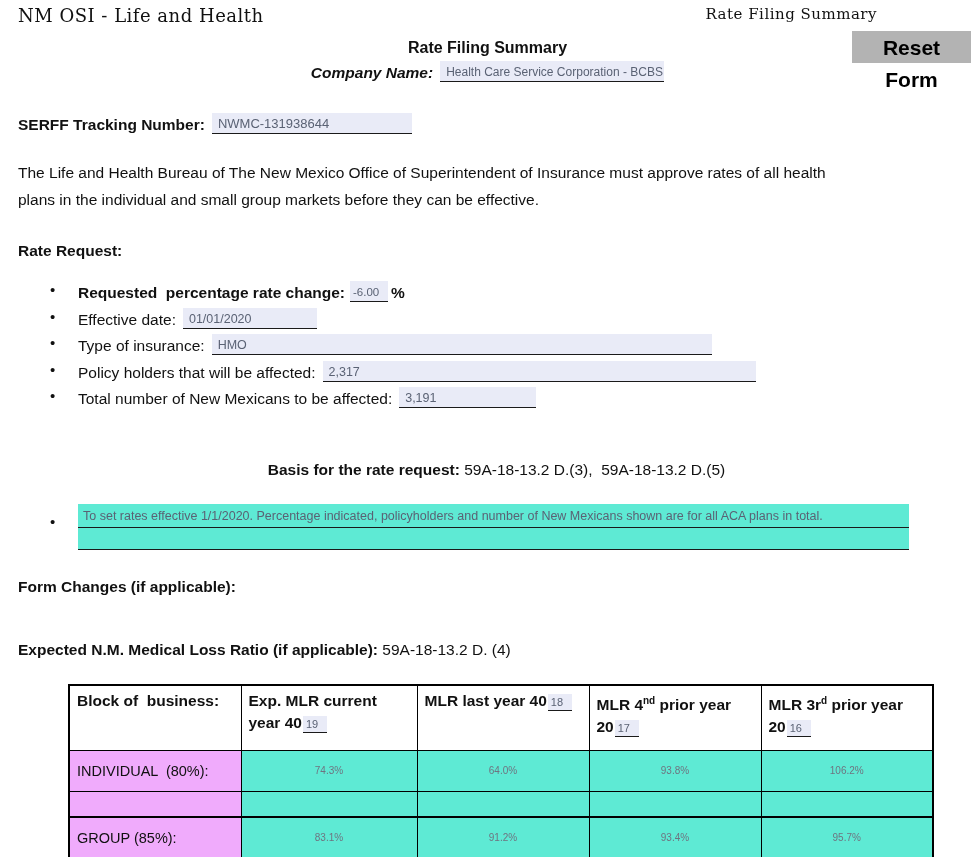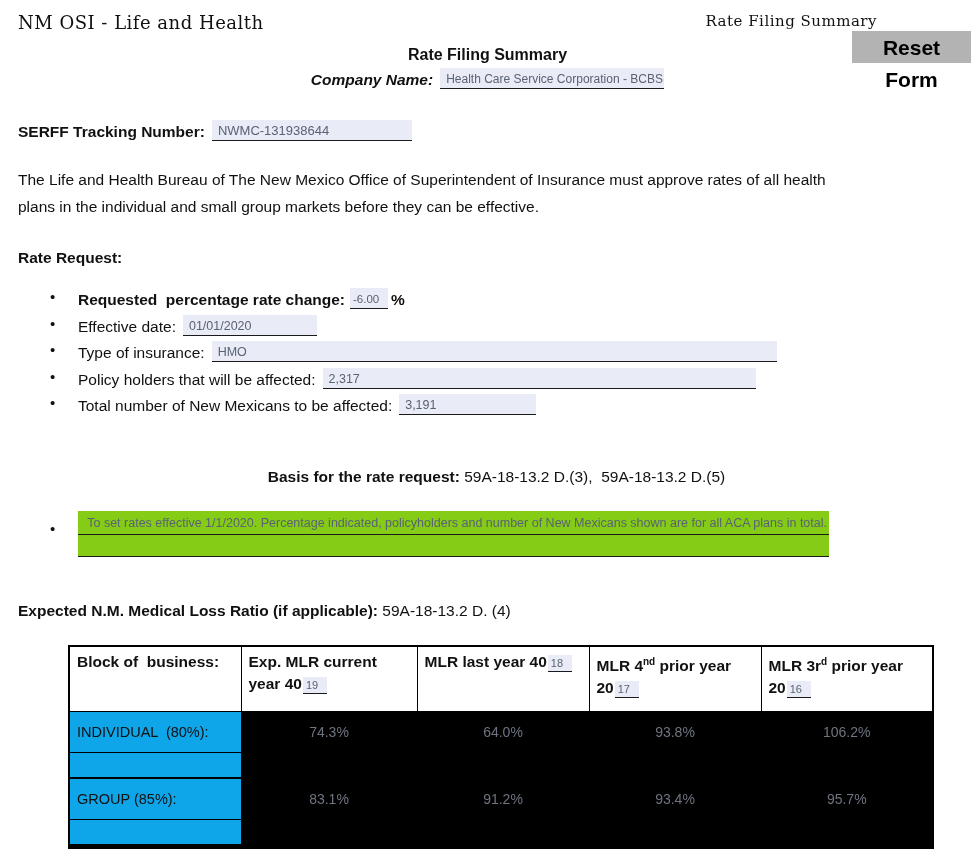--- a/index.html
+++ b/index.html
@@ -6,21 +6,21 @@
   html, body { margin: 0; padding: 0; background: #fff; }
   body {
     width: 975px; height: 857px;
     font-family: "Liberation Sans", sans-serif;
     color: #111;
     overflow: hidden;
   }
   .page { position: relative; width: 975px; height: 857px; }
 
   
-  .topbar { display: flex; justify-content: space-between; padding: 12px 98px 0 18px; }
+  .topbar { display: flex; justify-content: space-between; padding: 5px 98px 0 18px; }
   .script-head { font-family: "DejaVu Serif", serif; letter-spacing: 0.5px; }
   .head-left  { font-size: 18px; }
   .head-right { font-size: 15px; }
 
   .reset-btn {
     position: absolute; left: 852px; top: 31px; width: 119px; height: 32px;
     background: #b3b3b3; border: none;
     font-family: "Liberation Sans", sans-serif;
     font-weight: bold; font-size: 21px; color: #000;
     text-align: center; line-height: 32px; cursor: pointer;
@@ -41,21 +41,21 @@
     border-bottom: 1px solid #1a1a1a;
     color: #5a6274; font-size: 12.5px; font-weight: normal; font-style: normal;
     text-align: left; vertical-align: bottom;
     padding: 4px 0 2px 6px; line-height: 14px; height: 21px;
     white-space: nowrap; overflow: hidden;
   }
   .f-company { width: 224px; margin-left: 7px; font-size: 12px; }
   .f-serff   { width: 200px; margin-left: 7px; font-size: 13px; }
   .f-pct     { width: 38px;  margin-left: 5px; padding-left: 3px; font-size: 11.5px; }
   .f-date    { width: 134px; margin-left: 7px; }
-  .f-type    { width: 565px; margin-left: 7px; }
+  .f-type    { width: 500px; margin-left: 7px; }
   .f-policy  { width: 433px; margin-left: 7px; }
   .f-total   { width: 137px; margin-left: 7px; }
 
   
   .cb {
     position: relative; display: inline-block; width: 13px; height: 13px;
     border: 2px solid #23232e; border-radius: 2px; background: #fff;
     box-shadow: inset -2px 2px 0 rgba(130,130,160,0.45);
     flex: 0 0 auto;
   }
@@ -78,21 +78,21 @@
   
   .rr-list { margin-top: 21px; }
   .rr-item { position: relative; padding-left: 78px; min-height: 26.5px; font-size: 15.5px; }
   .bullet { position: absolute; left: 50px; top: 0; font-size: 15px; }
   .lbl-bold { font-weight: bold; }
   .suffix-bold { font-weight: bold; margin-left: 3px; }
 
   
   .basis-row { display: flex; margin-top: 25px; }
   .basis-bullet { margin-left: 50px; width: 28px; font-size: 15px; padding-top: 9px; }
-  .basis-field { width: 751px; background: #84cc16; text-align: right; }
+  .basis-field { width: 831px; background: #5eead4; }
   .basis-line1 {
     height: 24px; border-bottom: 1.5px solid #1a1a1a;
     color: #5a6274; font-size: 12.5px; padding: 5px 2px 0 5px;
     white-space: nowrap; overflow: hidden;
   }
   .basis-line2 { height: 22px; border-bottom: 1.5px solid #1a1a1a; }
 
   
   .mlr-table {
     margin: 25px 0 0 68px; width: 864px;
@@ -106,22 +106,22 @@
     height: 48px; padding-top: 4px; line-height: 22px;
   }
   .mlr-table th sup { font-size: 10px; }
   .yearfield {
     display: inline-block; min-width: 24px; height: 17px;
     background: #e9ebf7; border-bottom: 1.5px solid #1a1a1a;
     color: #5a6274; font-size: 11px; font-weight: normal;
     text-align: left; padding: 2px 2px 0 3px; line-height: 12px;
     vertical-align: baseline; margin-left: 1px;
   }
-  td.rowlabel { font-size: 14.5px; background: #0ea5e9; white-space: pre-wrap; }
-  td.val { background: #000000; color: #6e7480; font-size: 14px; text-align: center; }
+  td.rowlabel { font-size: 14.5px; background: #f0abfc; white-space: pre-wrap; }
+  td.val { background: #5eead4; color: #6e7480; font-size: 10px; text-align: center; }
   tr.r0 { height: 25px; }
   tr.r1 { height: 22px; }
   tr.r2 { height: 25px; }
   tr.r2 td { border-top: 2px solid #000; }
   tr.r3 { height: 22px; }
 </style>
 </head>
 <body>
 
 <div class="page">
@@ -177,20 +177,21 @@
   </div>
 
   <div class="basis-row">
     <span class="basis-bullet">•</span>
     <div class="basis-field">
       <div class="basis-line1">To set rates effective 1/1/2020. Percentage indicated, policyholders and number of New Mexicans shown are for all ACA plans in total.</div>
       <div class="basis-line2"></div>
     </div>
   </div>
 
+  <div class="sec-head mt-forms">Form Changes (if applicable):</div>
 
   <div class="sec-head mt-mlr">
     <span>Expected N.M. Medical Loss Ratio (if applicable):</span>
     <span class="cite">59A-18-13.2 D. (4)</span>
   </div>
 
   <table class="mlr-table">
     <colgroup>
       <col style="width:172px">
         <col style="width:176px">

